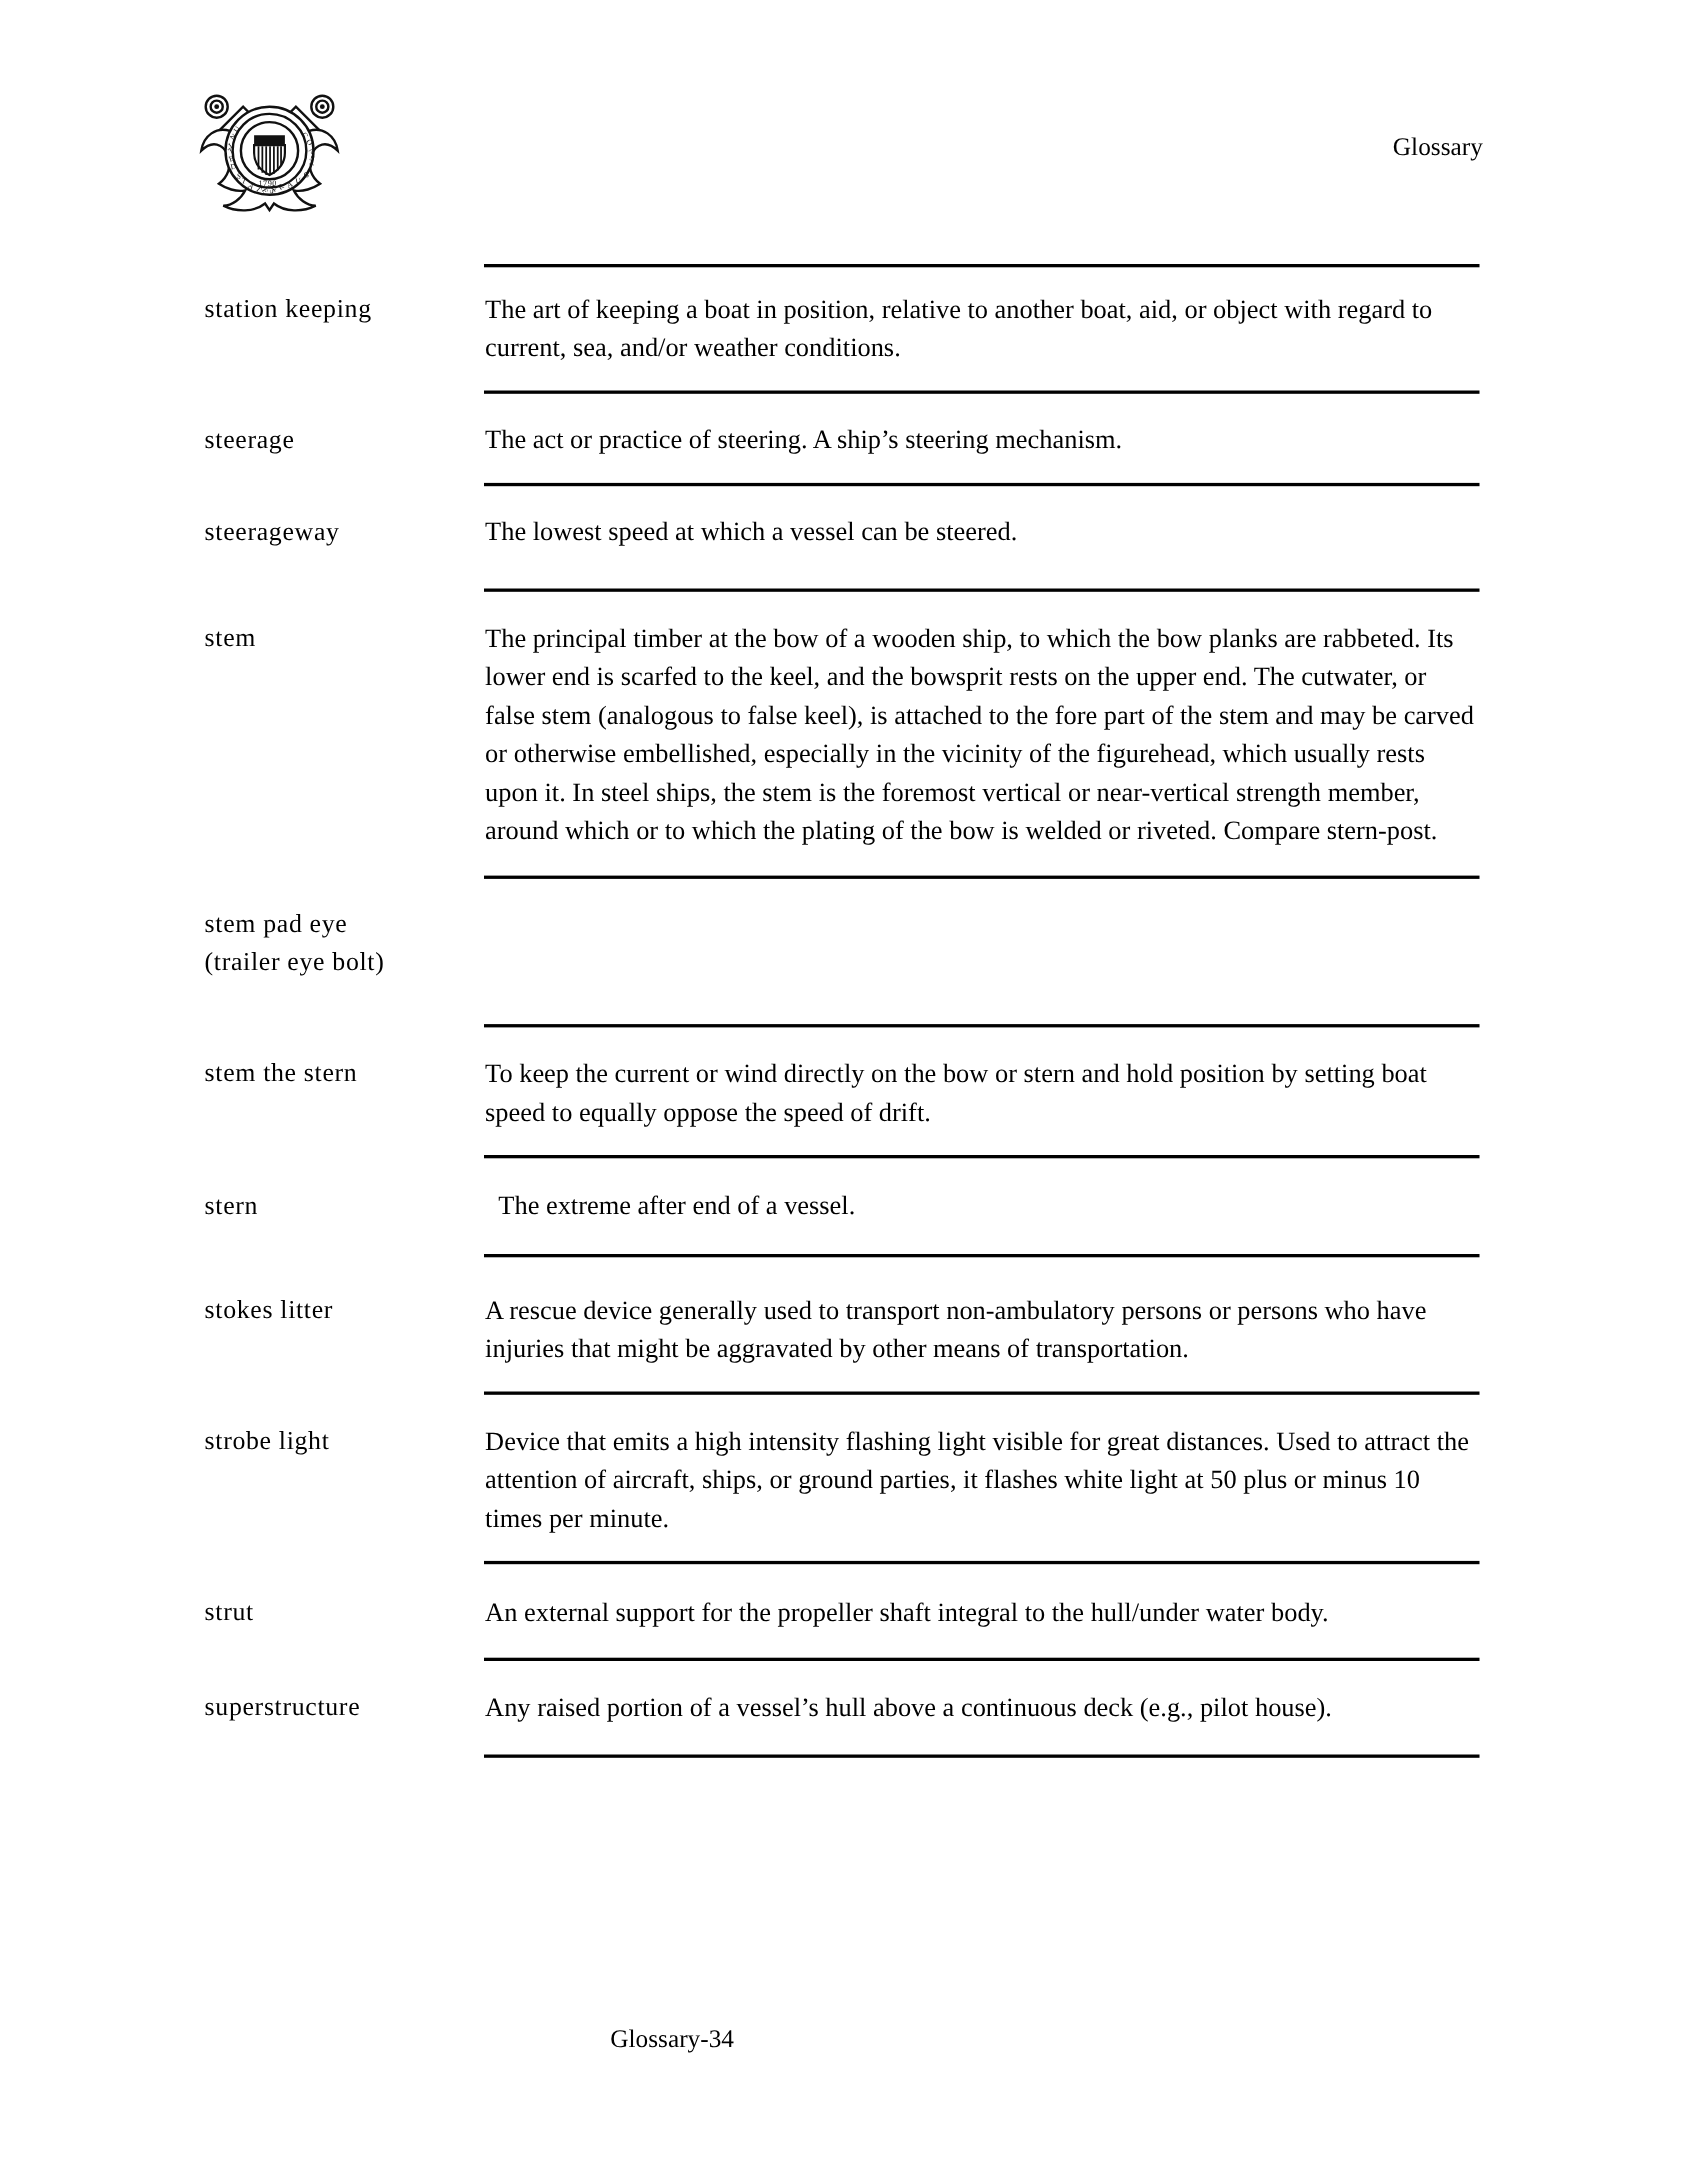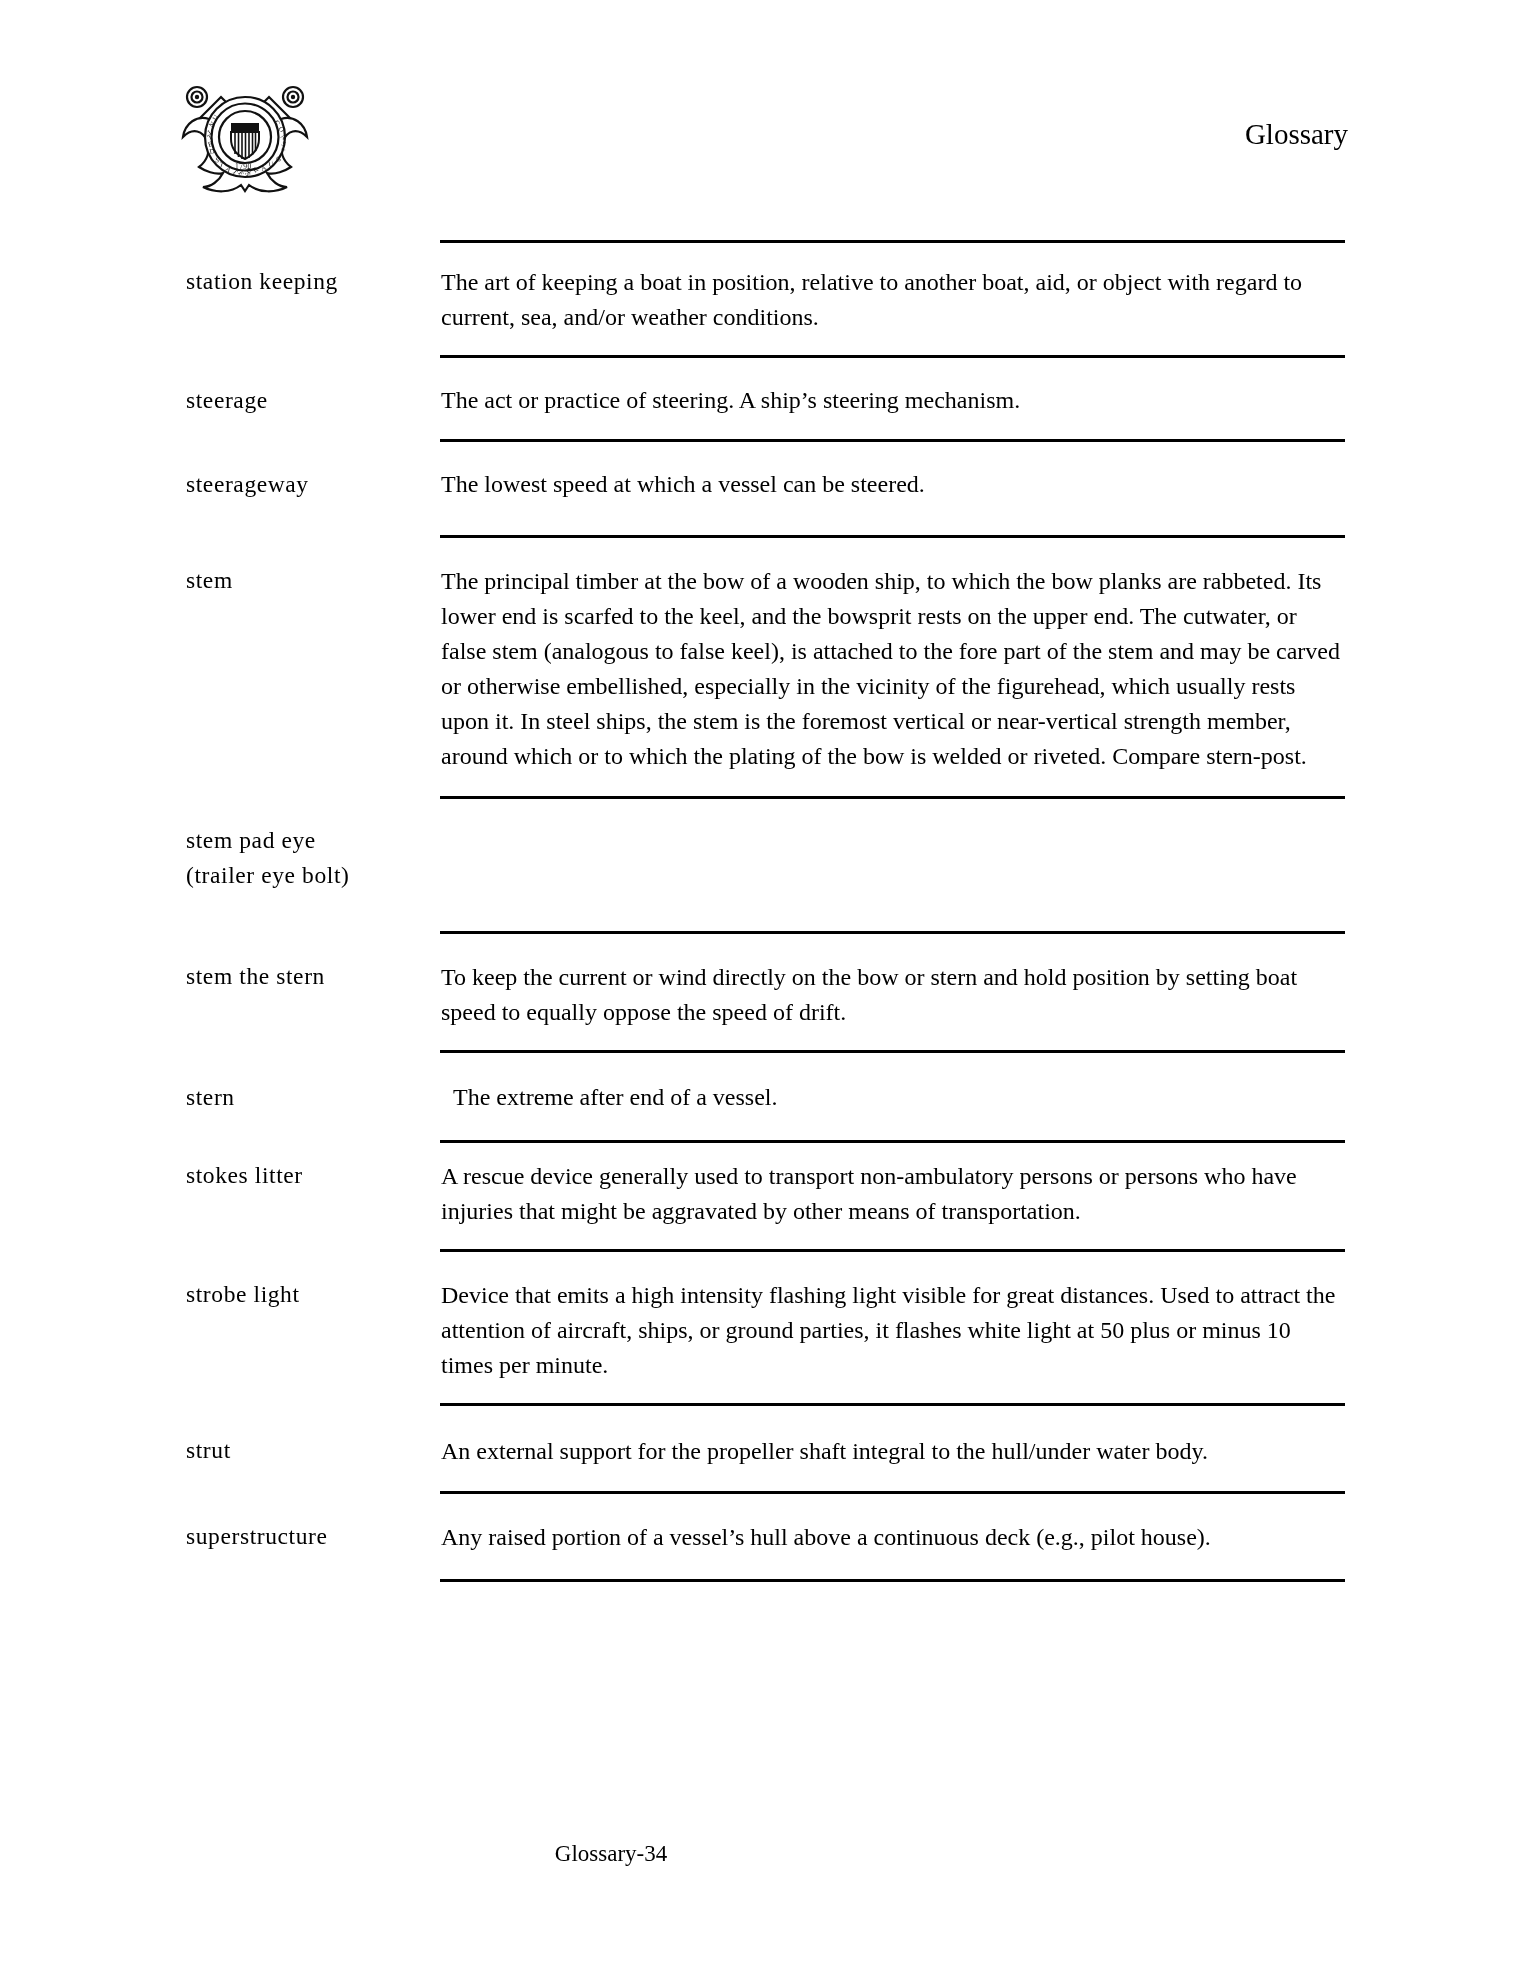--- a/index.html
+++ b/index.html
@@ -33,21 +33,21 @@
     top: 75px;
     width: 140px;
     height: 125px;
   }
   #seal svg { display: block; width: 140px; height: 125px; }
 
   #header-title {
     position: absolute;
     right: 182px;
     top: 120px;
-    font-size: 29px;
+    font-size: 23px;
     line-height: 28px;
     white-space: nowrap;
   }
 
   
   #glossary {
     position: absolute;
     left: 0;
     top: 240px;
     width: 1530px;
@@ -90,21 +90,21 @@
   }
 
   
   .entry.e-station     { padding-top: 22px; padding-bottom: 20px; }
   .entry.e-steerage    { padding-top: 26px; padding-bottom: 22px; }
   .entry.e-steerageway { padding-top: 26px; padding-bottom: 34px; }
   .entry.e-stem        { padding-top: 26px; padding-bottom: 22px; }
   .entry.e-stempadeye  { padding-top: 24px; padding-bottom: 38px; }
   .entry.e-stemforces  { padding-top: 26px; padding-bottom: 20px; }
   .entry.e-stern       { padding-top: 28px; padding-bottom: 26px; gap: 12px; }
-  .entry.e-stokes      { padding-top: 16px; padding-bottom: 20px; }
+  .entry.e-stokes      { padding-top: 32px; padding-bottom: 20px; }
   .entry.e-strobe      { padding-top: 26px; padding-bottom: 20px; }
   .entry.e-strut       { padding-top: 28px; padding-bottom: 22px; }
   .entry.e-superstructure { padding-top: 26px; padding-bottom: 24px; }
 
   .entry.e-stempadeye .term { line-height: 35px; }
   .entry.e-stern .definition,
   .entry.e-steerage .definition,
   .entry.e-steerageway .definition,
   .entry.e-stempadeye .definition { line-height: 33px; }
 

